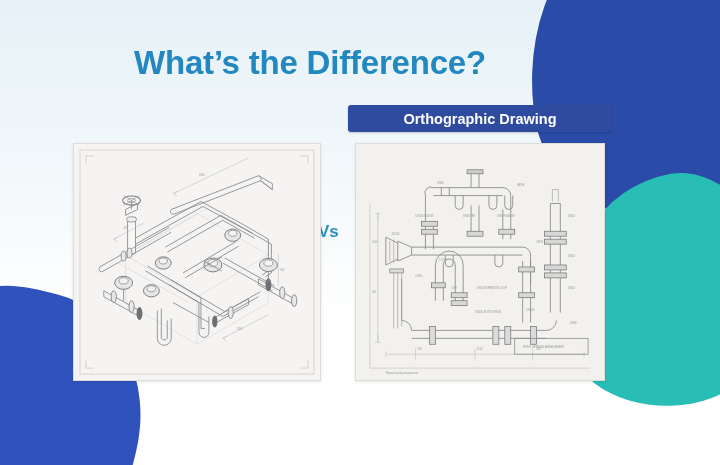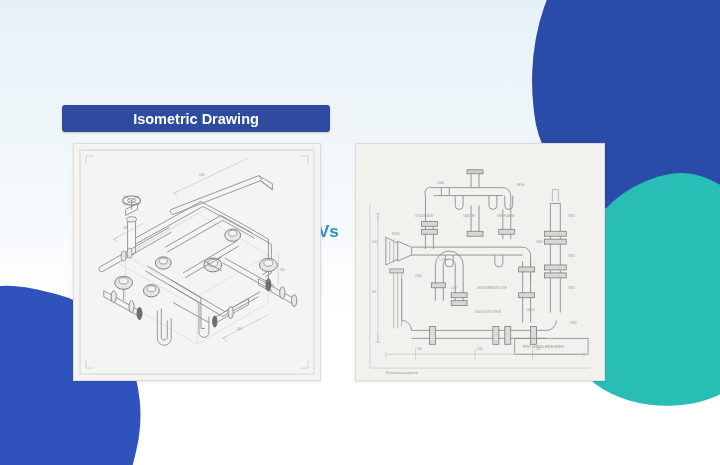--- a/index.html
+++ b/index.html
@@ -93,23 +93,24 @@
 </style>
 </head>
 <body>
 
 <div id="slide">
 
   <div class="blob" id="blob-tr"></div>
   <div class="blob" id="blob-teal"></div>
   <div class="blob" id="blob-bl"></div>
 
-
-  <div class="banner" id="banner-left">Isometric Drawing</div>
-
+  <div id="title">What’s the Difference?</div>
+
+
+  <div class="banner" id="banner-right">Orthographic Drawing</div>
 
   <div id="vs">Vs</div>
 
   <div class="panel" id="panel-iso">
     <svg viewBox="0 0 248 238" preserveAspectRatio="xMidYMid meet">
       <rect x="0" y="0" width="248" height="238" fill="#f5f4f2"></rect>
       <rect x="6" y="6" width="236" height="226" fill="none" stroke="#d6d4d0" stroke-width="1"></rect>
       <g class="thin">
         <path d="M12 12 L20 12 M12 12 L12 20"></path>
         <path d="M236 12 L228 12 M236 12 L236 20"></path>

